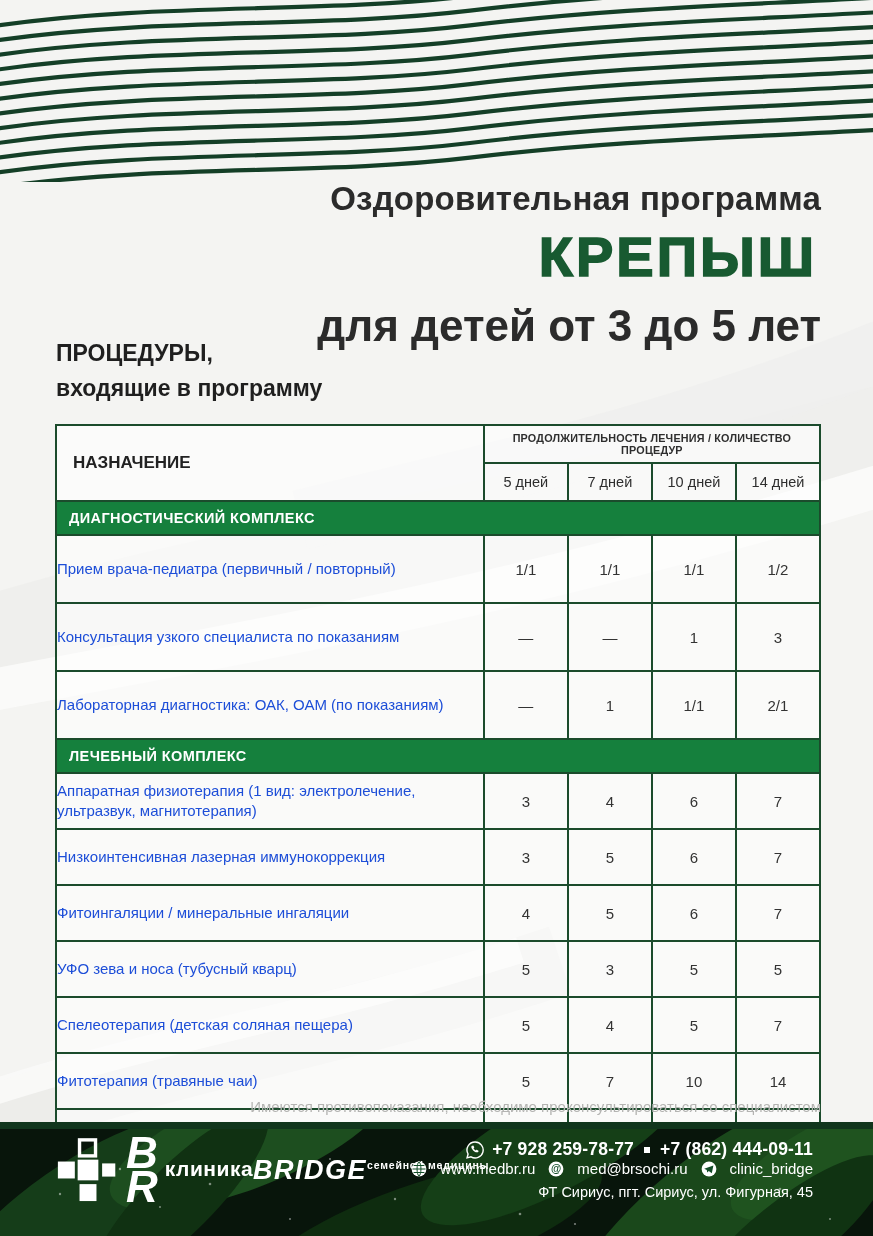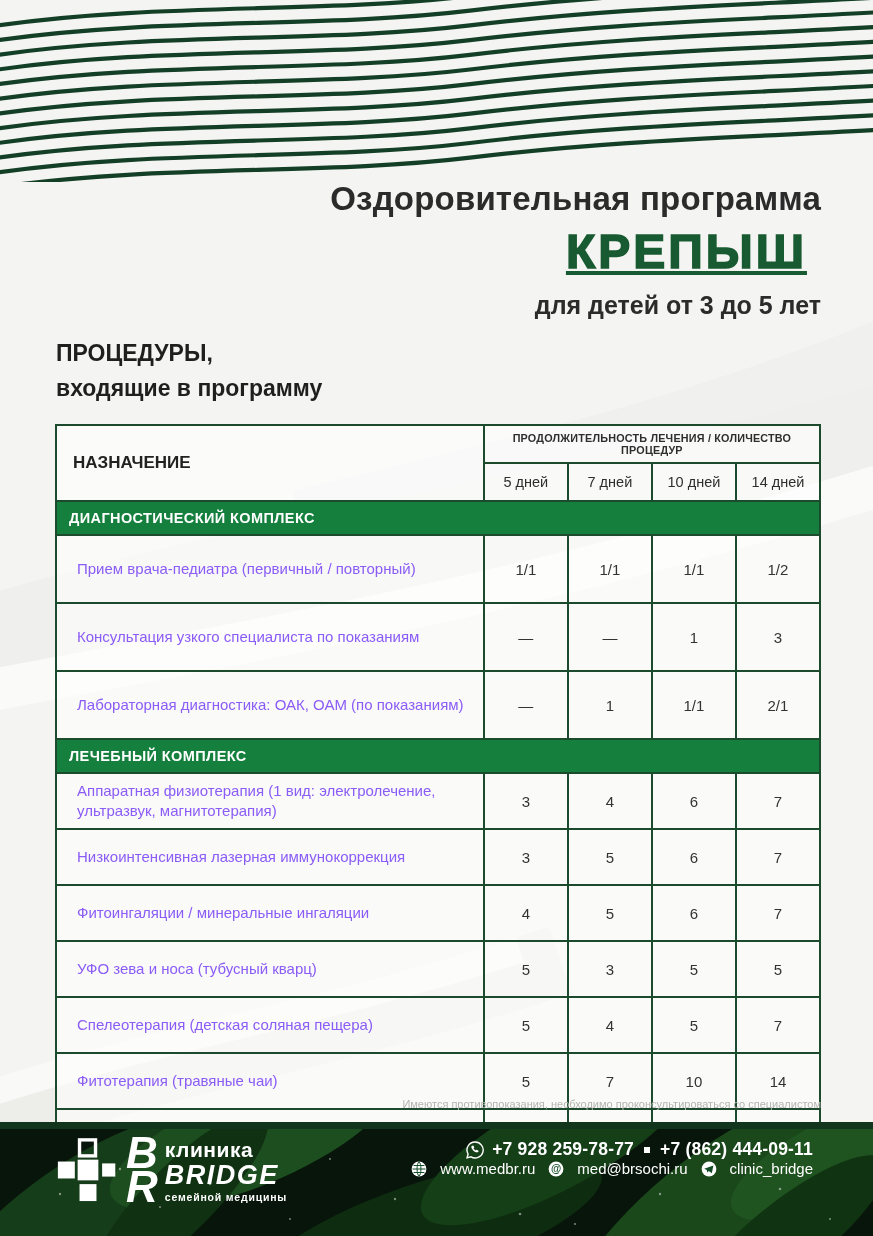--- a/index.html
+++ b/index.html
@@ -6,52 +6,52 @@
   body{font-family:"Liberation Sans", sans-serif; background:#e9e9e7;}
   .page{position:relative;width:873px;height:1236px;margin:0 auto;background:#f4f4f2;overflow:hidden;}
 
   
   .swoosh-svg{position:absolute;left:0;top:0;z-index:0;}
   .waves-svg{position:absolute;left:0;top:0;z-index:2;}
 
   
   .header-block{position:absolute;top:180px;right:52px;text-align:right;z-index:3;color:#2b2b2b;}
   .t1{font-size:33px;font-weight:700;letter-spacing:.2px;}
-  .t2{font-size:48px;font-weight:800;color:#185a31;-webkit-text-stroke:1.6px #185a31;letter-spacing:3px;margin:6px 14px 12px;text-decoration:underline;}
-  .t3{font-size:25px;font-weight:700;}
+  .t2{font-size:56px;font-weight:800;color:#185a31;-webkit-text-stroke:1.6px #185a31;letter-spacing:3px;margin:6px 4px 12px;}
+  .t3{font-size:44px;font-weight:700;text-align:center;}
   .t4{font-size:15px;font-weight:700;margin-top:8px;}
 
   .proc-heading{position:absolute;left:56px;top:336px;z-index:3;font-size:23px;font-weight:700;color:#1f1f1f;line-height:1.5;}
 
   
   .table-wrap{position:absolute;left:55px;top:424px;z-index:1;}
   table.program{border-collapse:collapse;width:766px;table-layout:fixed;}
   table.program td,table.program th{border:2px solid #1b4b2c;}
   th.name-h{text-align:left;padding-left:16px;font-size:17px;font-weight:700;color:#222;background:rgba(255,255,255,.6);}
   th.span-h{font-size:10.8px;font-weight:600;color:#2e2e2e;height:34px;background:rgba(255,255,255,.6);letter-spacing:.2px;}
   th.dur-h{font-size:14.5px;font-weight:500;color:#2e2e2e;height:34px;background:rgba(255,255,255,.6);}
   tr.section-row td{background:#15803d;color:#fff;font-weight:700;font-size:14.5px;padding-left:12px;height:30px;letter-spacing:.4px;}
-  td.name-cell{font-size:15px;color:#8b5cf6;padding:6px 14px 6px 20px;background:rgba(255,255,255,.55);line-height:1.35;}
+  td.name-cell{font-size:15px;color:#1d4ed8;padding:6px 14px 6px 0;background:rgba(255,255,255,.55);line-height:1.35;}
   td.val-cell{text-align:center;font-size:15px;color:#333;background:rgba(255,255,255,.55);white-space:nowrap;}
   tr.s0 td{height:54px;}
   tr.s1 td{height:42px;}
   tfoot td{background:#134d28;color:#fff;font-weight:700;}
   td.price-label{text-align:left;padding-left:12px;font-size:14.5px;height:42px;letter-spacing:.3px;}
   td.price-val{text-align:center;font-size:14.5px;white-space:nowrap;}
 
-  .disclaimer{position:absolute;right:52px;top:1098px;z-index:3;font-size:11px;color:#b4b4b2;}
+  .disclaimer{position:absolute;right:52px;top:1098px;z-index:3;font-size:15px;color:#b4b4b2;}
 
   
   .footer{position:absolute;left:0;bottom:0;width:873px;height:114px;z-index:4;}
   .footer-strip{height:7px;background:#11361d;}
   .leaf-photo{position:absolute;left:0;top:7px;width:873px;height:107px;}
   .logo{position:absolute;left:56px;top:14px;display:flex;align-items:center;z-index:5;color:#fff;}
   .logo-squares{margin-right:6px;}
   .logo-letters{font-weight:700;font-style:italic;font-size:44px;line-height:.78;letter-spacing:-1px;margin-right:8px;text-align:center;}
-  .logo-text{display:flex;flex-direction:column;justify-content:flex-start;}
+  .logo-text{display:flex;flex-direction:row;justify-content:flex-start;}
   .logo-text .l1{font-size:21px;font-weight:700;letter-spacing:.5px;}
   .logo-text .l2{font-size:27px;font-weight:700;font-style:italic;letter-spacing:1.5px;line-height:1;}
   .logo-text .l3{font-size:10.5px;font-weight:700;letter-spacing:.8px;margin-top:2px;}
   .contacts{position:absolute;right:60px;top:17px;z-index:5;color:#fff;text-align:right;}
   .c-line{display:flex;align-items:center;justify-content:flex-end;gap:7px;}
   .c-line1{font-size:17.5px;font-weight:700;letter-spacing:.2px;}
   .c-line2{font-size:15px;gap:13px;}
   .c-line3{font-size:14.5px;margin-top:7px;display:block;}
   .sq-bullet{width:6px;height:6px;background:#fff;display:inline-block;margin:0 3px;}
   .cicon{display:inline-block;vertical-align:middle;}
@@ -279,16 +279,17 @@
           <circle cx="8" cy="8" r="7.4" fill="#fff"></circle>
           <text x="8" y="11.4" text-anchor="middle" font-size="10.5" font-family="Liberation Sans, sans-serif" font-weight="bold" fill="#134d28">@</text>
         </svg>
         <span>med@brsochi.ru</span>
         <svg class="cicon" width="16" height="16" viewBox="0 0 16 16">
           <circle cx="8" cy="8" r="7.4" fill="#fff"></circle>
           <path d="M3.2 7.8l9.2-3.4-1.6 7.8-3-2.3-1.6 1.6-.4-2.5z" fill="#134d28"></path>
         </svg>
         <span>clinic_bridge</span>
       </div>
+      <div class="c-line3">ФТ Сириус, пгт. Сириус, ул. Фигурная, 45</div>
     </div>
   </div>
 
 </div>
 
 </body></html>

